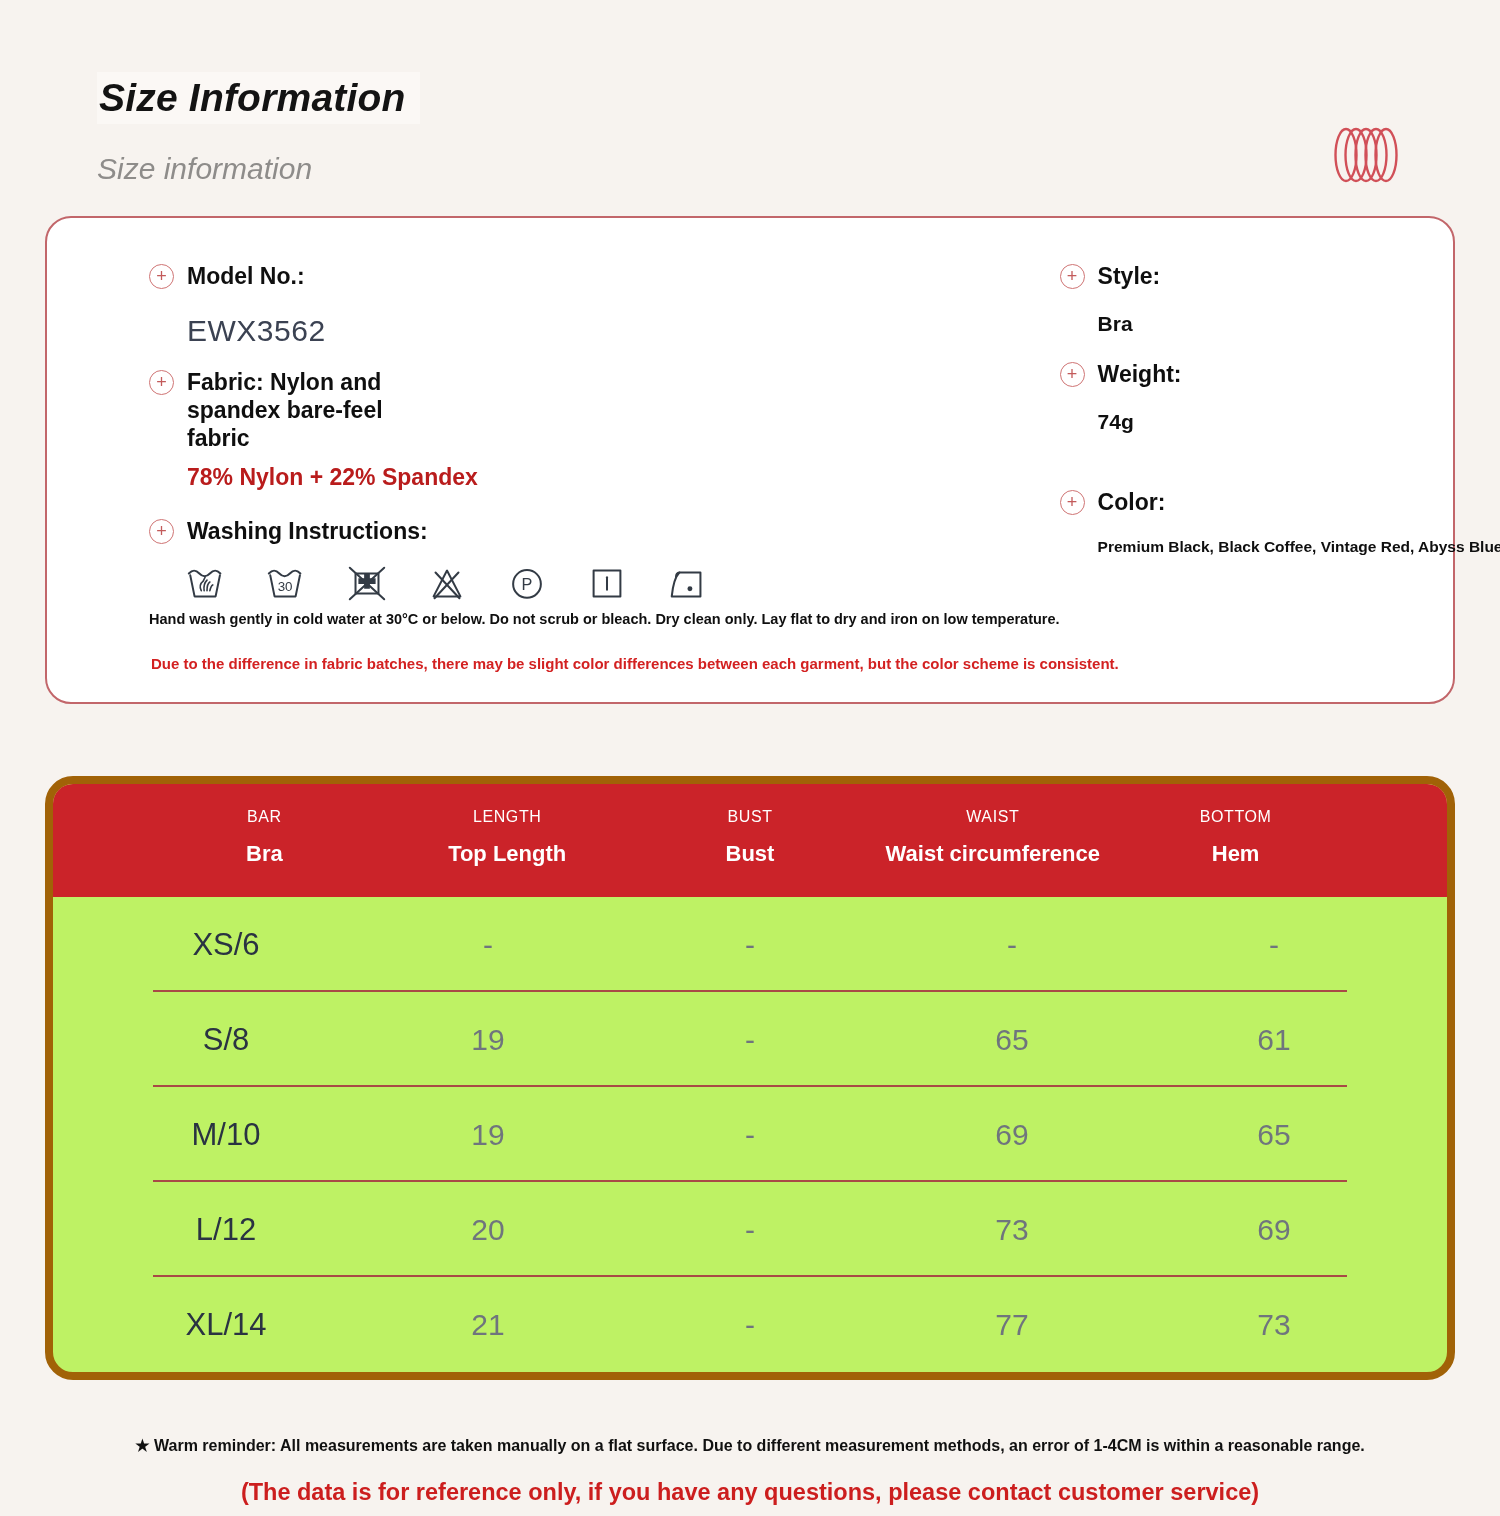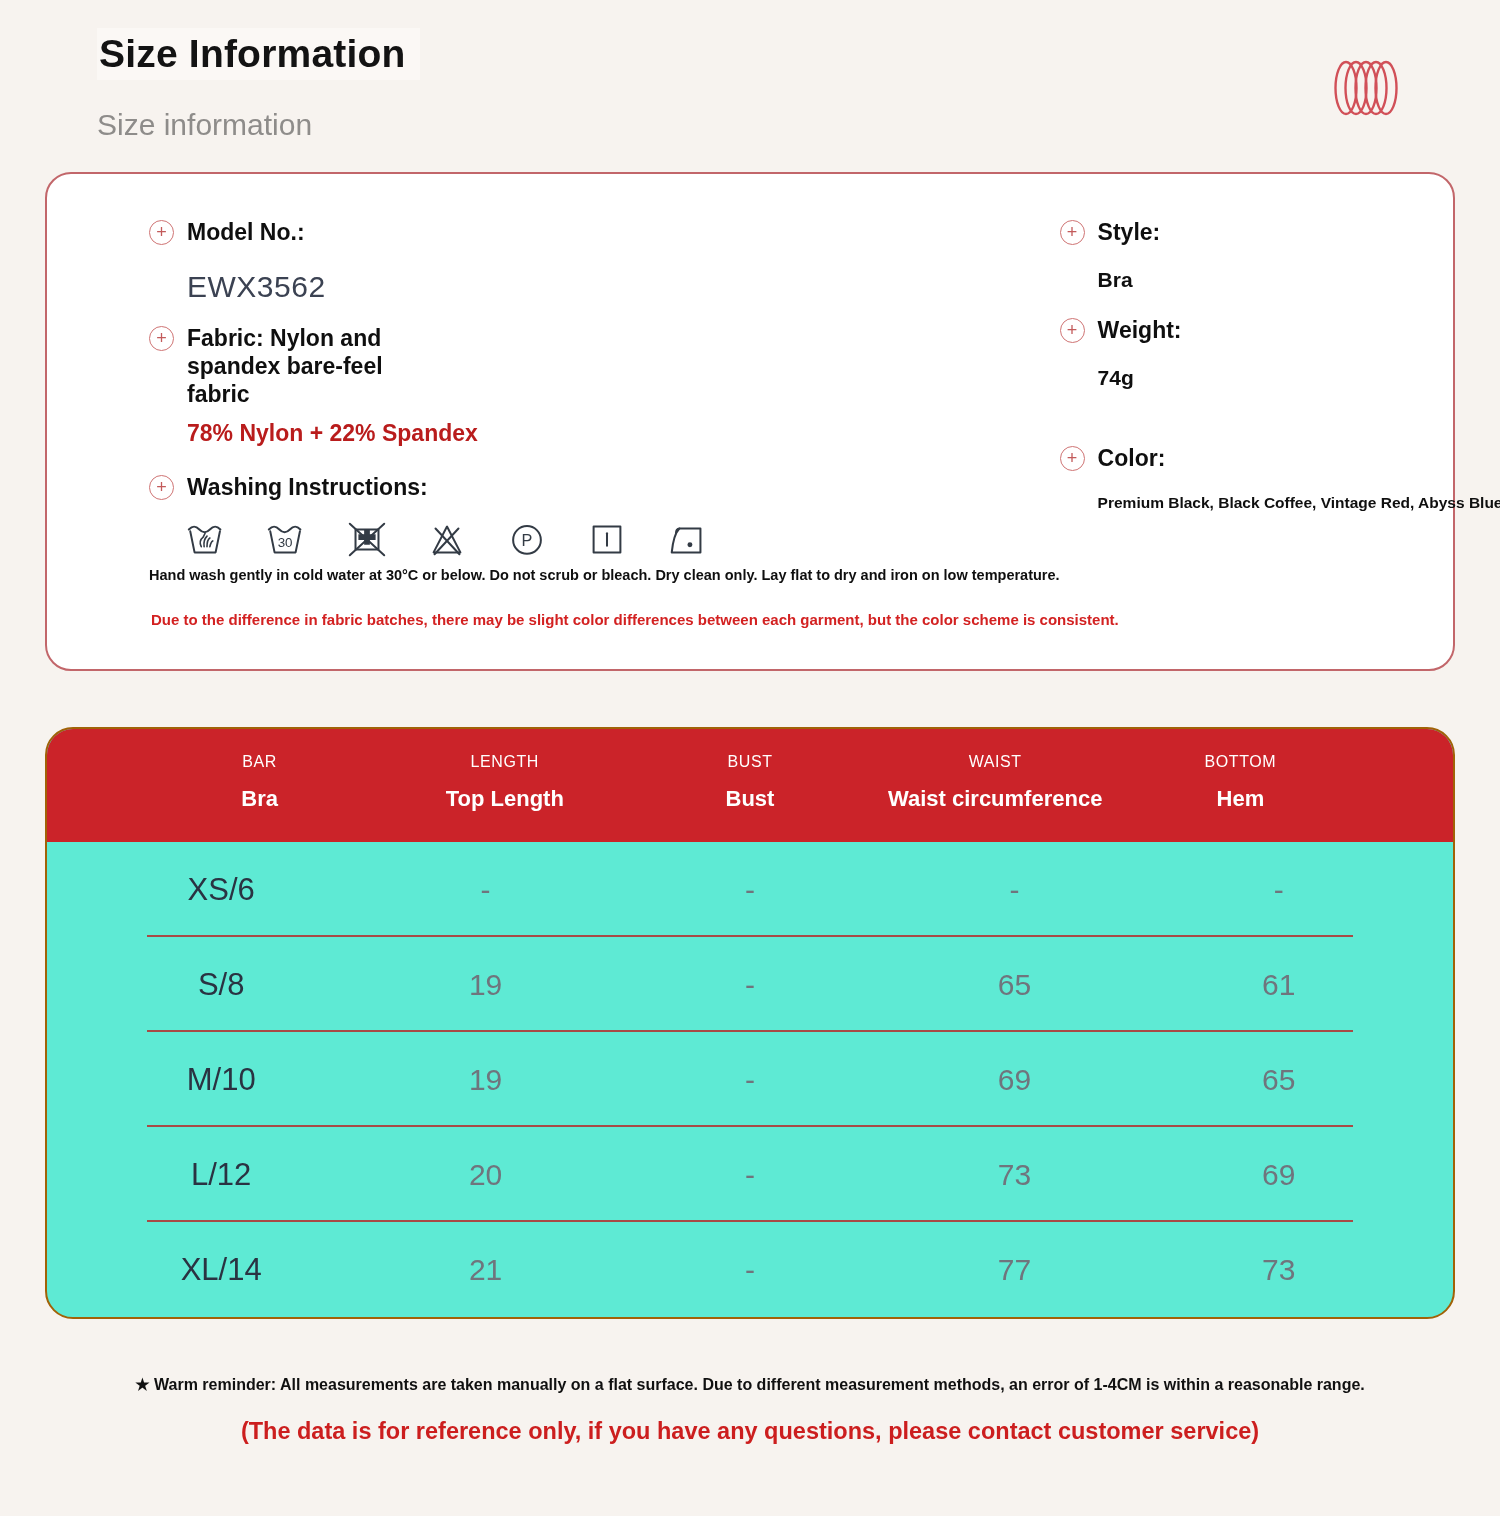--- a/index.html
+++ b/index.html
@@ -6,21 +6,21 @@
   html,body { margin:0; padding:0; }
   body {
     width:1500px; height:1516px;
     background:#f7f3ef;
     font-family:"Liberation Sans", sans-serif;
     color:#111;
     overflow:hidden;
   }
 
   
-  .top { display:flex; justify-content:space-between; align-items:center; padding:28px 100px 0 97px; }
+  .top { display:flex; justify-content:space-between; align-items:flex-end; padding:72px 100px 0 97px;font-style:italic; }
   .page-title {
     margin:0; font-size:39px; font-weight:700; color:#131313;
     background:#fbf8f5; display:inline-block; padding:4px 14px 4px 2px; letter-spacing:0.2px;
   }
   .page-subtitle { margin-top:28px; font-size:30px; color:#8e8c8a; font-weight:400; }
   .logo { margin-top:6px; }
 
   
   .info-card {
     margin:30px 45px 0 45px;
@@ -47,27 +47,27 @@
   .model-value { margin:24px 0 20px 38px; font-size:30px; font-weight:500; color:#3b4252; letter-spacing:0.5px; }
   .fabric-value { margin:12px 0 26px 38px; font-size:23px; font-weight:700; color:#b91c1c; }
   .small-value  { margin:22px 0 24px 38px; font-size:21px; font-weight:700; color:#0f0f0f; }
   .color-row    { margin-top:54px; }
   .color-value  { margin:22px 0 0 38px; font-size:15.5px; font-weight:700; color:#0f0f0f; white-space:nowrap; }
 
   .wash-icons { display:flex; align-items:flex-end; gap:36px; margin:16px 0 6px 36px; }
   .wash-icons svg { display:block; }
   .wash-caption { margin-top:6px; font-size:14.5px; font-weight:700; color:#0f0f0f; white-space:nowrap; }
 
-  .batch-note { margin:28px 0 11px 2px; font-size:15px; font-weight:700; color:#d32121; }
+  .batch-note { margin:28px 0 0 2px; font-size:15px; font-weight:700; color:#d32121; }
 
   
   .size-table {
-    margin:56px 45px 0 45px;
-    background:#5eead4;
-    border:2px solid #a16207;
+    margin:72px 45px 0 45px;
+    background:#bef264;
+    border:8px solid #a16207;
     border-radius:28px;
     overflow:hidden;
   }
   .table-header {
     background:#cb2329; color:#fff;
     display:grid; grid-template-columns:repeat(5,1fr);
     padding:24px 90px 30px 90px; text-align:center;
   }
   .th-en { font-size:16px; font-weight:400; letter-spacing:0.6px; }
   .th-label { font-size:22px; font-weight:700; margin-top:15px; }

